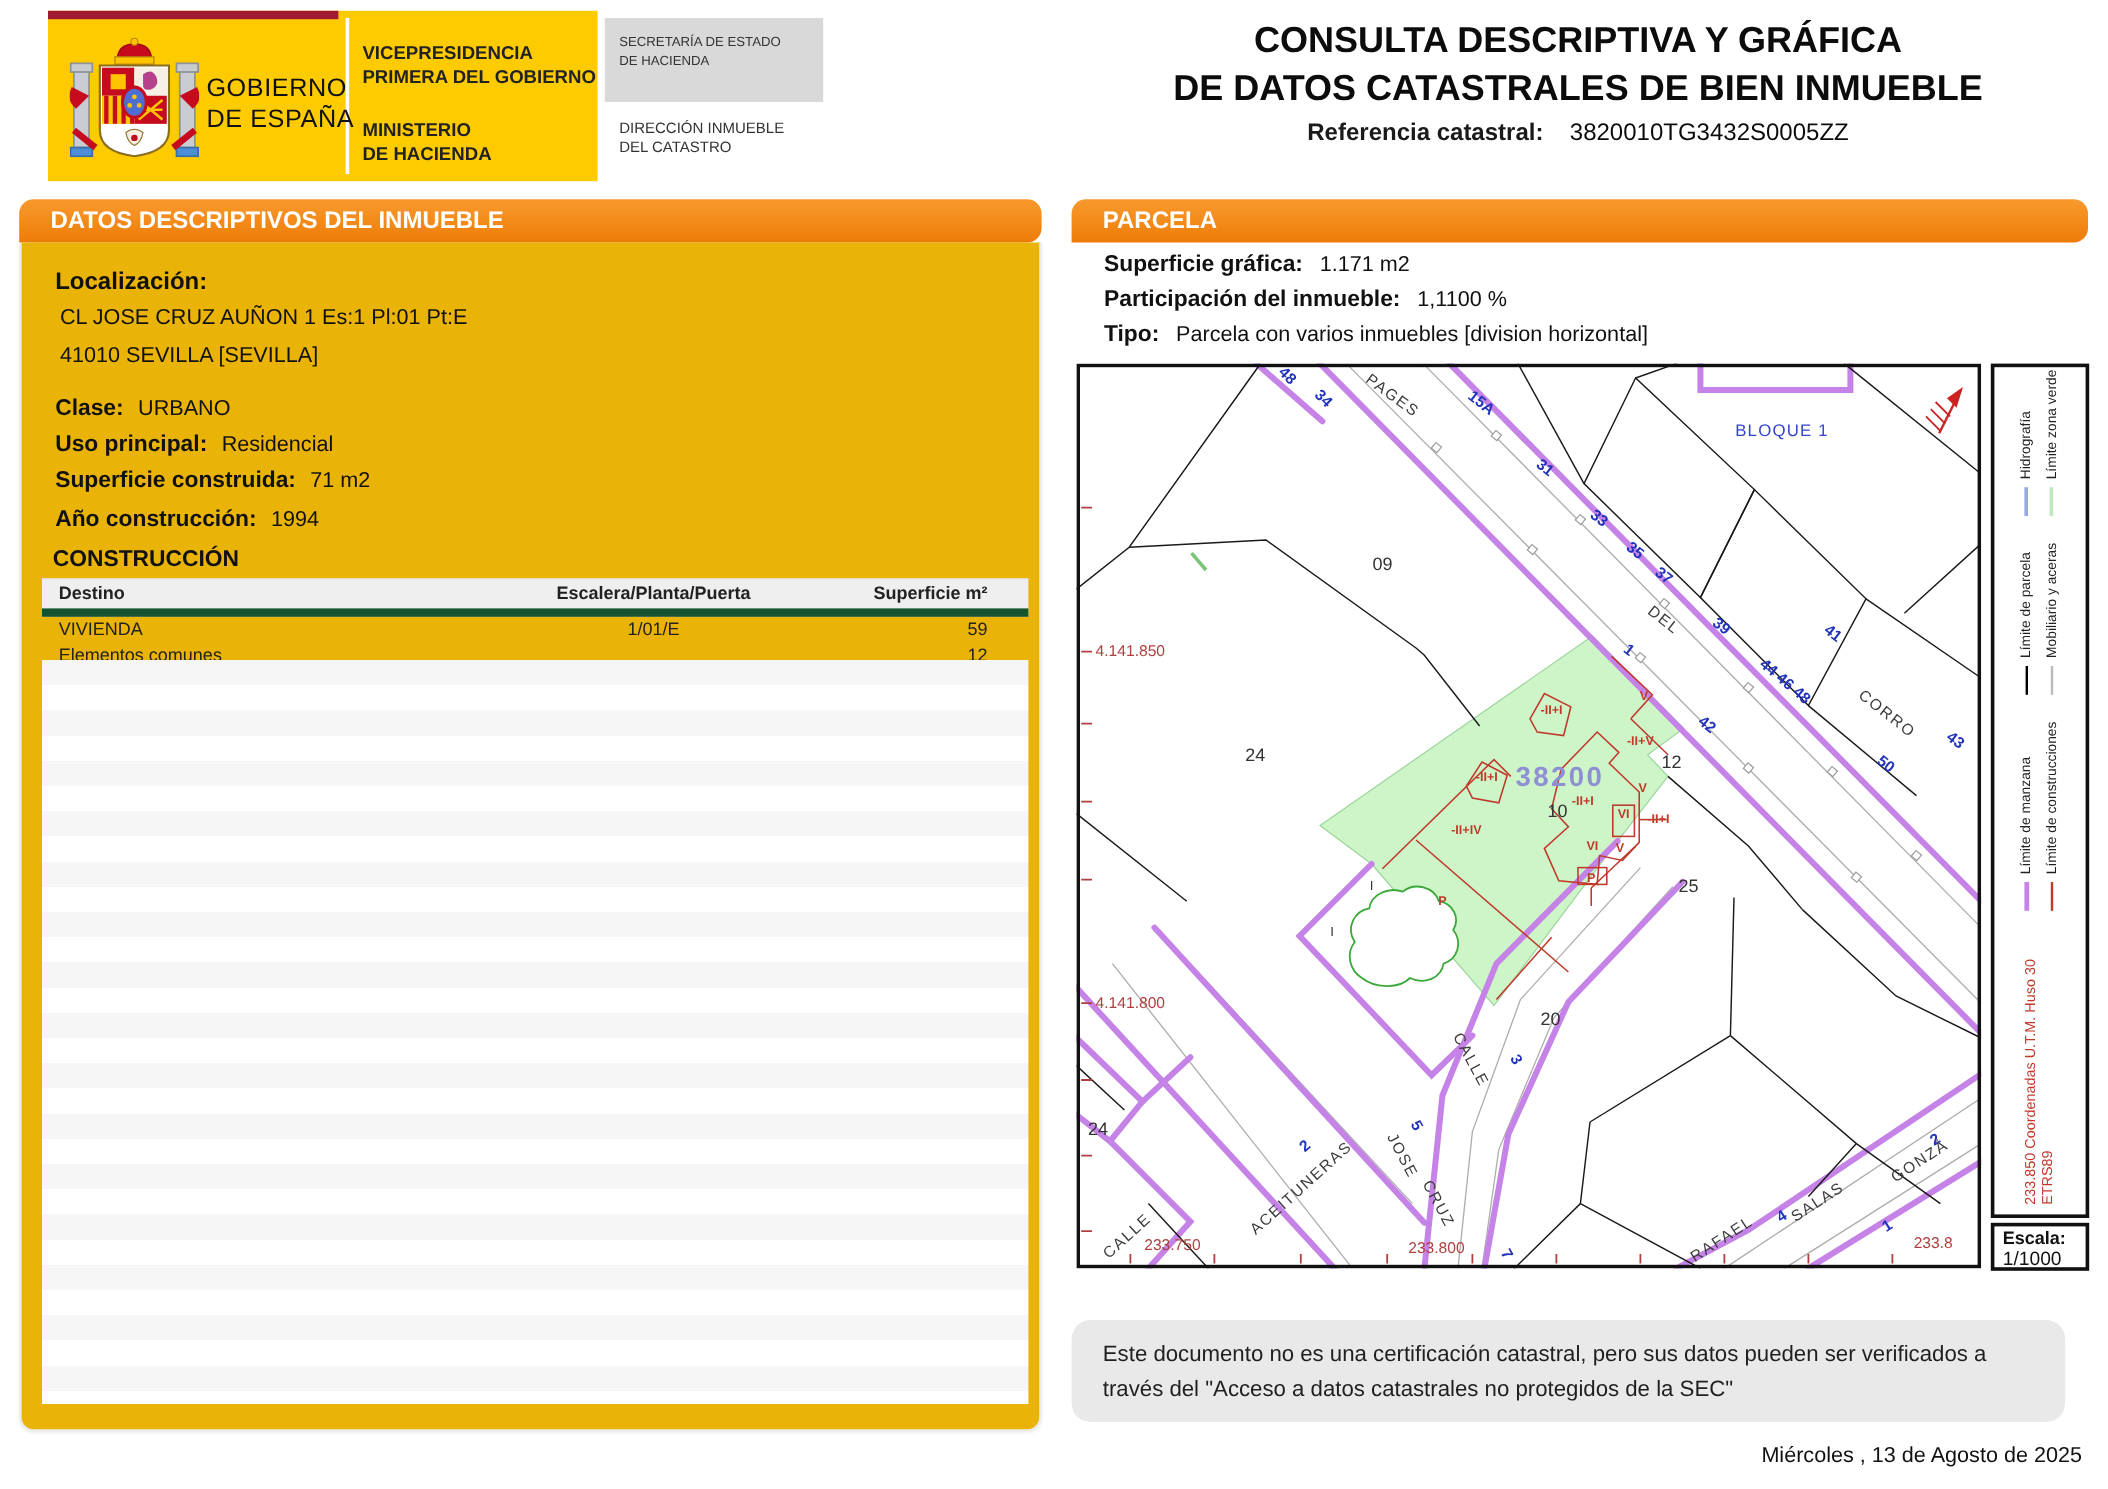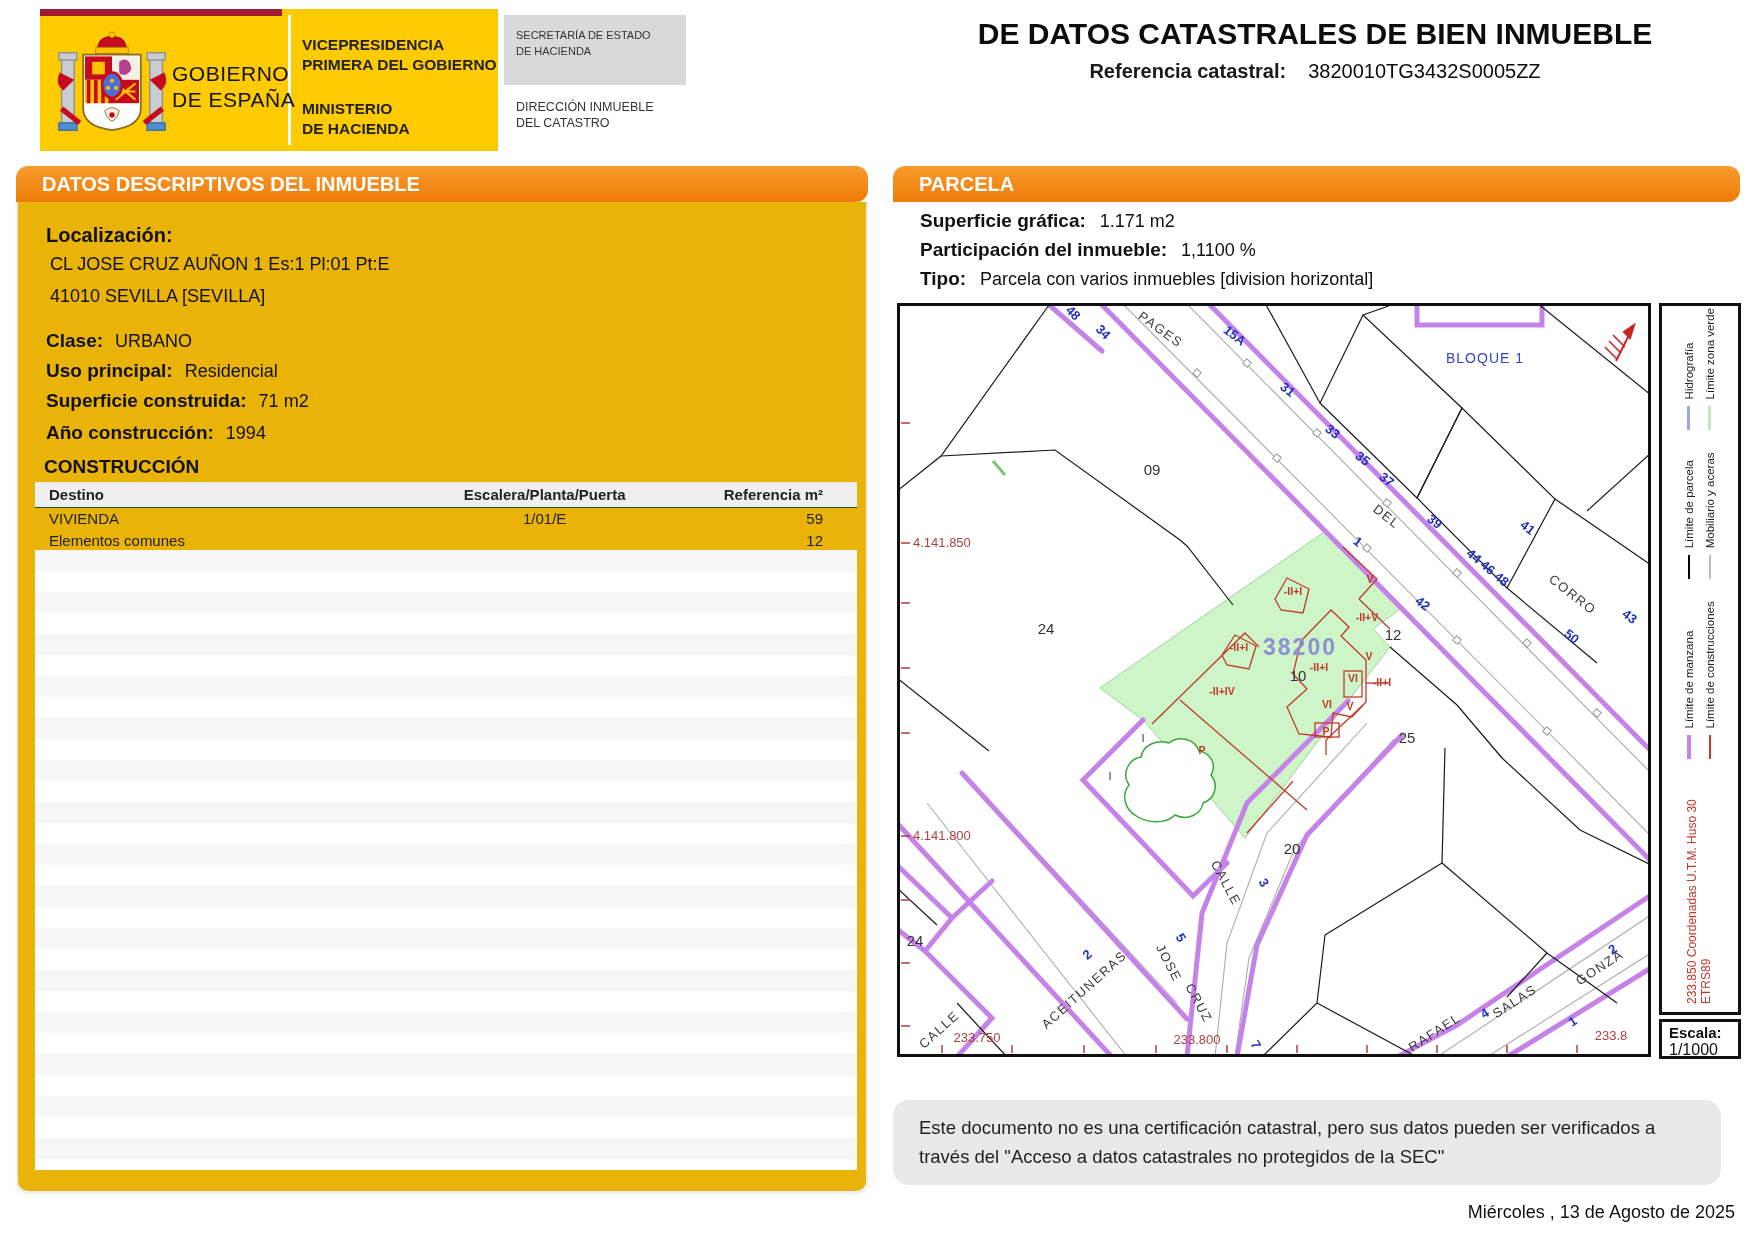--- a/index.html
+++ b/index.html
@@ -32,21 +32,21 @@
   #lp-loc{left:28px;top:22px;}
   #lp-addr1{left:32px;top:52px;font-size:18px;color:#111;}
   #lp-addr2{left:32px;top:84px;font-size:18px;color:#111;}
   #lp-clase{left:28px;top:128px;}
   #lp-uso{left:28px;top:158px;}
   #lp-sup{left:28px;top:188px;}
   #lp-anio{left:28px;top:220px;}
   #lp-constr{left:26px;top:254px;font-size:19px;font-weight:bold;color:#111;}
   #ctable{left:17px;top:280px;width:822px;font-size:15px;color:#222;}
   .crow{display:flex;height:22px;line-height:22px;}
-  .crow.head{background:#EFEFEF;font-weight:bold;height:24px;line-height:24px;border-top:1px solid #E2E2E2;border-bottom:1px solid #14532d;}
+  .crow.head{background:#EFEFEF;font-weight:bold;height:24px;line-height:24px;border-top:1px solid #E2E2E2;border-bottom:7px solid #14532d;}
   .c1{width:46%;padding-left:14px;box-sizing:border-box;}
   .c2{width:32%;text-align:center;}
   .c3{flex:1;text-align:right;padding-right:34px;}
   #stripes{left:17px;top:348px;width:822px;height:620px;background:repeating-linear-gradient(to bottom,#F6F6F6 0 21px,#FFFFFF 21px 42px);}
   #rp-fields{left:920px;top:210px;width:800px;}
   #rp-fields .row{margin-bottom:7px;}
   #rp-fields .fld-value{margin-left:14px;}
 
   
   #map-wrap{left:897px;top:303px;width:754px;height:754px;}
@@ -139,20 +139,21 @@
     </div>
   </div>
   <div id="direccion-box" class="abs">
     <div>
       <span>DIRECCIÓN INMUEBLE</span><br>
       <span>DEL CATASTRO</span>
     </div>
   </div>
 
   <div id="title-block" class="abs">
+    <div id="title-line1">CONSULTA DESCRIPTIVA Y GRÁFICA</div>
     <div id="title-line2">DE DATOS CATASTRALES DE BIEN INMUEBLE</div>
     <div id="ref-line">
       <span class="lbl">Referencia catastral:</span><span>3820010TG3432S0005ZZ</span>
     </div>
   </div>
 
   <div id="left-bar" class="abs orange-bar">
     <span>DATOS DESCRIPTIVOS DEL INMUEBLE</span>
   </div>
   <div id="left-body" class="abs">
@@ -169,21 +170,21 @@
       <span class="fld-label">Superficie construida:</span><span class="fld-value">71 m2</span>
     </div>
     <div id="lp-anio" class="abs">
       <span class="fld-label">Año construcción:</span><span class="fld-value">1994</span>
     </div>
     <div id="lp-constr" class="abs">CONSTRUCCIÓN</div>
     <div id="ctable" class="abs">
         <div class="crow head">
           <div class="c1">Destino</div>
           <div class="c2">Escalera/Planta/Puerta</div>
-          <div class="c3">Referencia m²</div>
+          <div class="c3">Superficie m²</div>
         </div>
         <div class="crow">
           <div class="c1">VIVIENDA</div>
           <div class="c2">1/01/E</div>
           <div class="c3">59</div>
         </div>
         <div class="crow">
           <div class="c1">Elementos comunes</div>
           <div class="c2"></div>
           <div class="c3">12</div>

